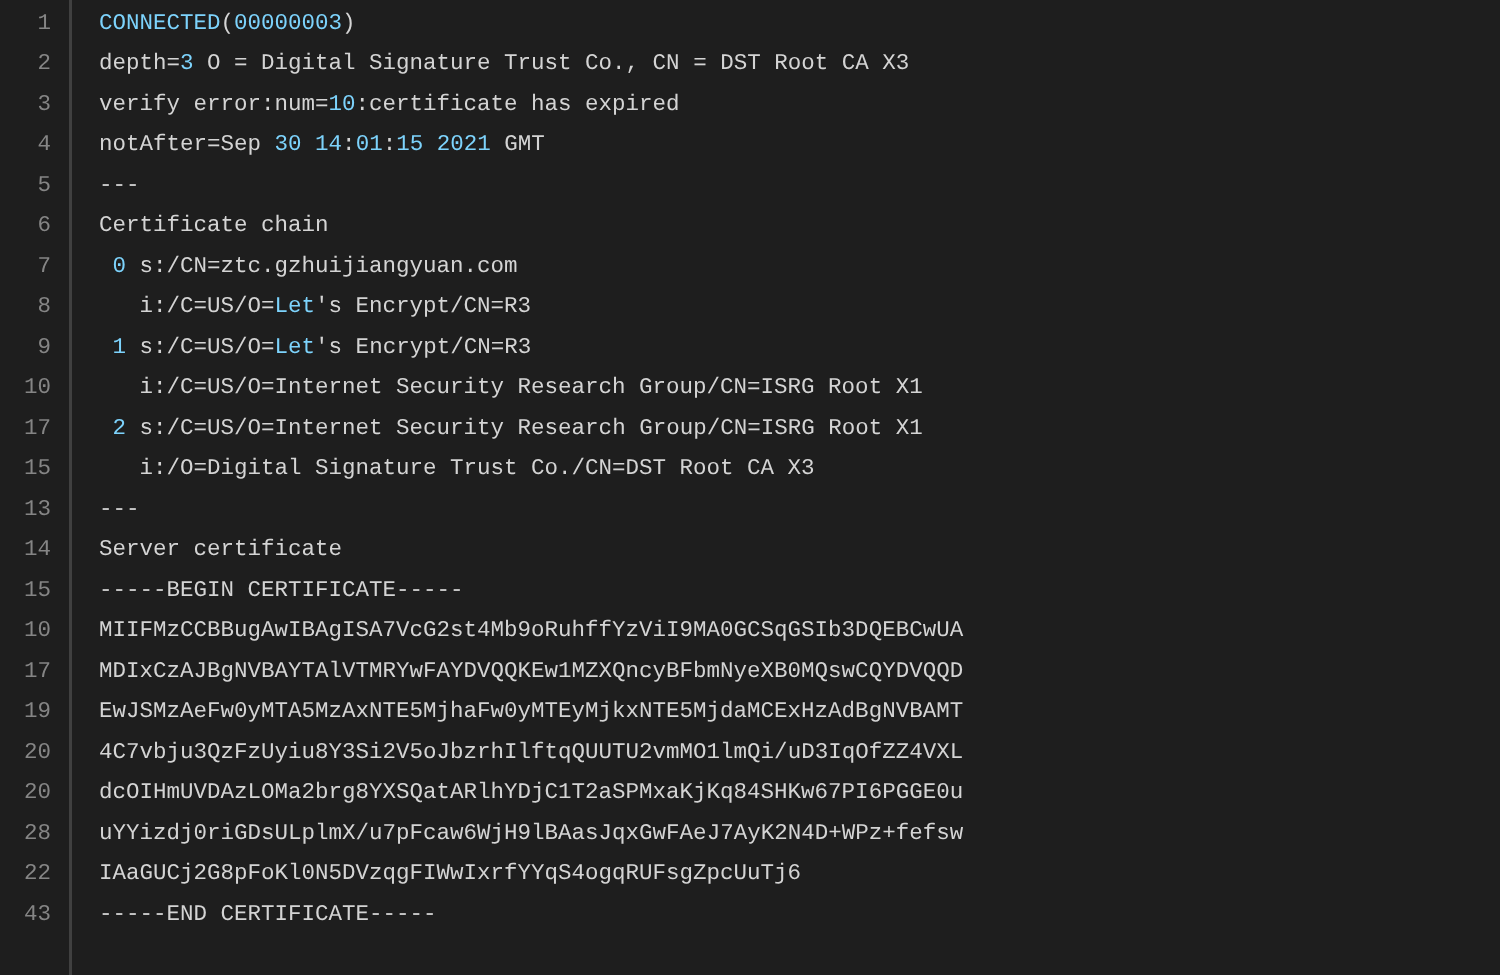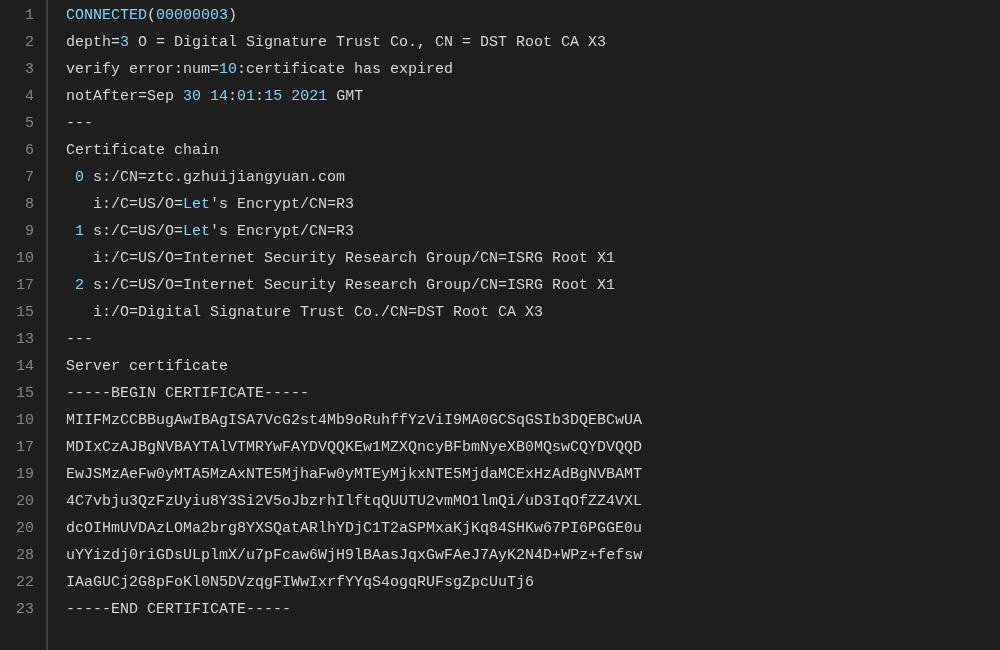--- a/index.html
+++ b/index.html
@@ -68,17 +68,17 @@
       <div class="ln">13</div>
       <div class="ln">14</div>
       <div class="ln">15</div>
       <div class="ln">10</div>
       <div class="ln">17</div>
       <div class="ln">19</div>
       <div class="ln">20</div>
       <div class="ln">20</div>
       <div class="ln">28</div>
       <div class="ln">22</div>
-      <div class="ln">23</div>
+      <div class="ln">43</div>
     </div>
   <div class="divider"></div>
   <div class="code" id="code"><div class="row"><span class="t-keyword">CONNECTED</span><span class="t-default">(</span><span class="t-number">00000003</span><span class="t-default">)</span></div><div class="row"><span class="t-default">depth=</span><span class="t-number">3</span><span class="t-default"> O = Digital Signature Trust Co., CN = DST Root CA X3</span></div><div class="row"><span class="t-default">verify error:num=</span><span class="t-number">10</span><span class="t-default">:certificate has expired</span></div><div class="row"><span class="t-default">notAfter=Sep </span><span class="t-number">30</span><span class="t-default"> </span><span class="t-number">14</span><span class="t-default">:</span><span class="t-number">01</span><span class="t-default">:</span><span class="t-number">15</span><span class="t-default"> </span><span class="t-number">2021</span><span class="t-default"> GMT</span></div><div class="row"><span class="t-default">---</span></div><div class="row"><span class="t-default">Certificate chain</span></div><div class="row"><span class="t-default"> </span><span class="t-number">0</span><span class="t-default"> s:/CN=ztc.gzhuijiangyuan.com</span></div><div class="row"><span class="t-default">   i:/C=US/O=</span><span class="t-keyword">Let</span><span class="t-default">'s Encrypt/CN=R3</span></div><div class="row"><span class="t-default"> </span><span class="t-number">1</span><span class="t-default"> s:/C=US/O=</span><span class="t-keyword">Let</span><span class="t-default">'s Encrypt/CN=R3</span></div><div class="row"><span class="t-default">   i:/C=US/O=Internet Security Research Group/CN=ISRG Root X1</span></div><div class="row"><span class="t-default"> </span><span class="t-number">2</span><span class="t-default"> s:/C=US/O=Internet Security Research Group/CN=ISRG Root X1</span></div><div class="row"><span class="t-default">   i:/O=Digital Signature Trust Co./CN=DST Root CA X3</span></div><div class="row"><span class="t-default">---</span></div><div class="row"><span class="t-default">Server certificate</span></div><div class="row"><span class="t-default">-----BEGIN CERTIFICATE-----</span></div><div class="row"><span class="t-default">MIIFMzCCBBugAwIBAgISA7VcG2st4Mb9oRuhffYzViI9MA0GCSqGSIb3DQEBCwUA</span></div><div class="row"><span class="t-default">MDIxCzAJBgNVBAYTAlVTMRYwFAYDVQQKEw1MZXQncyBFbmNyeXB0MQswCQYDVQQD</span></div><div class="row"><span class="t-default">EwJSMzAeFw0yMTA5MzAxNTE5MjhaFw0yMTEyMjkxNTE5MjdaMCExHzAdBgNVBAMT</span></div><div class="row"><span class="t-default">4C7vbju3QzFzUyiu8Y3Si2V5oJbzrhIlftqQUUTU2vmMO1lmQi</span><span class="t-default">/</span><span class="t-default">uD3IqOfZZ4VXL</span></div><div class="row"><span class="t-default">dcOIHmUVDAzLOMa2brg8YXSQatARlhYDjC1T2aSPMxaKjKq84SHKw67PI6PGGE0u</span></div><div class="row"><span class="t-default">uYYizdj0riGDsULplmX</span><span class="t-default">/</span><span class="t-default">u7pFcaw6WjH9lBAasJqxGwFAeJ7AyK2N4D</span><span class="t-default">+</span><span class="t-default">WPz</span><span class="t-default">+</span><span class="t-default">fefsw</span></div><div class="row"><span class="t-default">IAaGUCj2G8pFoKl0N5DVzqgFIWwIxrfYYqS4ogqRUFsgZpcUuTj6</span></div><div class="row"><span class="t-default">-----END CERTIFICATE-----</span></div></div>
 </div>
 
 </body></html>

